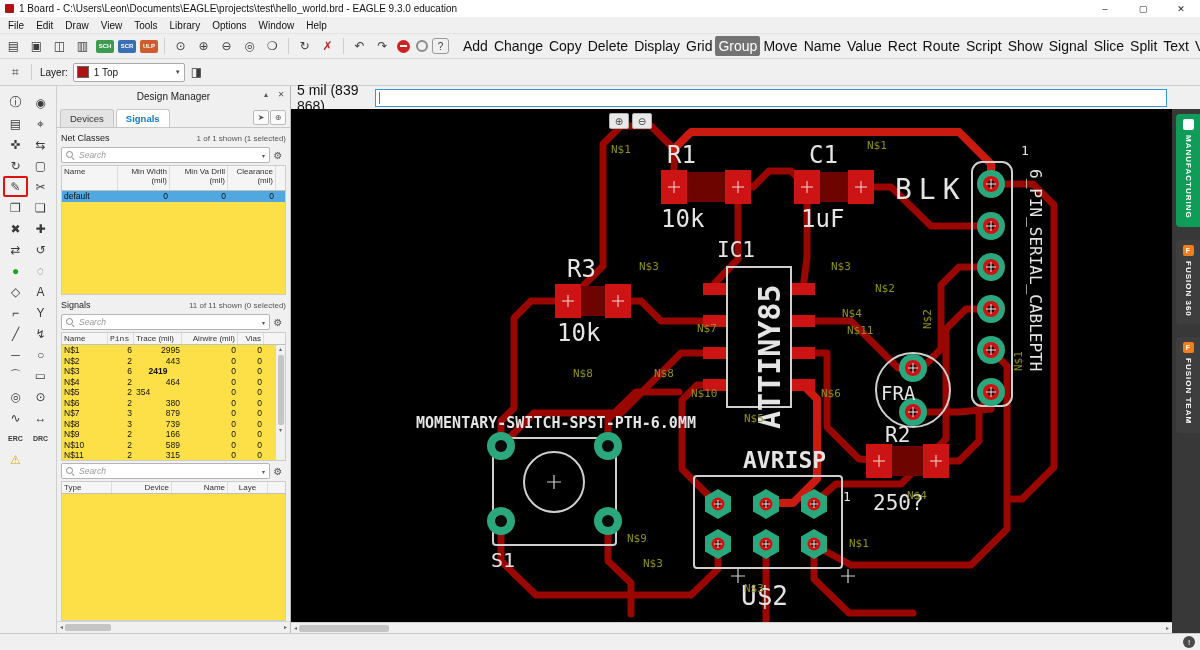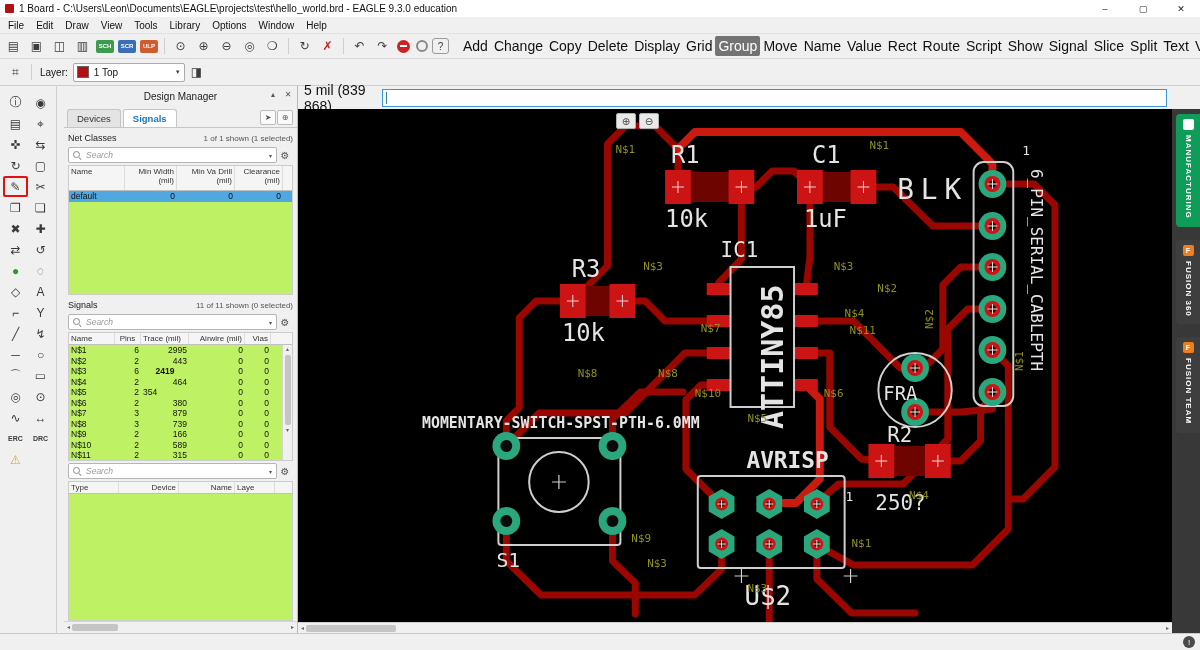--- a/index.html
+++ b/index.html
@@ -28,21 +28,21 @@
 .layer-label{font-size:10px;margin:0 5px 0 4px;}
 .layer-select{width:112px;height:19px;border:1px solid #aaa;background:#fff;display:flex;align-items:center;padding:0 3px;border-radius:2px;}
 .layer-swatch{width:12px;height:12px;border:1px solid #666;}
 .layer-value{font-size:10px;margin-left:5px;flex:1;}
 .layer-arrow{font-size:6px;color:#444;}
 .main{display:flex;height:547px;}
 .palette{width:57px;background:#f0f0f0;border-right:1px solid #cfcfcf;display:grid;grid-template-columns:25px 25px;grid-auto-rows:21px;justify-content:center;padding-top:6px;}
 .pal-btn{display:flex;align-items:center;justify-content:center;font-size:12px;color:#3a3a3a;border:1px solid transparent;border-radius:2px;}
 .pal-btn.txt{font-size:7px;font-weight:bold;}
 .pal-btn.hl{border:2px solid #e01111;}
-.dmpanel{width:234px;background:#f0f0f0;border-right:1px solid #b8b8b8;display:flex;flex-direction:column;font-size:9px;margin-left:7px;}
+.dmpanel{width:234px;background:#f0f0f0;border-right:1px solid #b8b8b8;display:flex;flex-direction:column;font-size:9px;}
 .dm-header{height:20px;display:flex;align-items:center;justify-content:center;position:relative;font-size:10px;color:#222;}
 .dm-hbtns{position:absolute;right:3px;top:4px;display:flex;gap:3px;}
 .dm-hbtn{font-size:8px;color:#555;width:12px;text-align:center;}
 .dm-tabs{height:22px;display:flex;align-items:flex-end;border-bottom:1px solid #c6c6c6;padding:0 3px;}
 .dm-tab{padding:3px 9px;font-size:9.5px;border:1px solid #c6c6c6;border-bottom:none;background:#e4e4e4;border-radius:3px 3px 0 0;margin-right:2px;color:#333;}
 .dm-tab.active{background:#fff;color:#1576c2;font-weight:bold;}
 .dm-tabspace{flex:1;}
 .dm-minibtn{width:16px;height:15px;border:1px solid #bbb;background:#fafafa;display:flex;align-items:center;justify-content:center;font-size:8px;color:#555;margin:0 1px 2px 0;border-radius:2px;}
 .dm-secthead{height:14px;display:flex;align-items:center;padding:0 4px;margin-top:3px;}
 .sect-label{font-size:9px;color:#222;}
@@ -51,21 +51,21 @@
 .searchbox{flex:1;height:16px;border:1px solid #b5b5b5;background:#fff;display:flex;align-items:center;padding:0 4px;border-radius:2px;}
 .mag{width:9px;height:9px;position:relative;flex:none;display:inline-block;}
 .mag::before{content:"";position:absolute;left:0;top:0;width:5px;height:5px;border:1px solid #888;border-radius:50%;}
 .mag::after{content:"";position:absolute;left:6px;top:6px;width:3px;height:1px;background:#888;transform:rotate(45deg);transform-origin:left center;}
 .searchbox .ph{color:#999;font-style:italic;font-size:8.5px;margin-left:4px;flex:1;}
 .searchbox .dd{font-size:6px;color:#555;}
 .wrench{width:16px;text-align:center;font-size:10px;color:#555;}
 .thead{display:flex;background:#f5f5f5;border:1px solid #ccc;border-bottom:1px solid #c0c0c0;margin:0 4px;}
 .thcell{font-size:8px;color:#333;padding:1px 2px;border-right:1px solid #ddd;line-height:1.15;overflow:hidden;}
 .nc-head .thcell{height:24px;}
-.tbody{margin:0 4px;background:#bef264;border:1px solid #ccc;border-top:none;overflow:hidden;position:relative;}
+.tbody{margin:0 4px;background:#fde047;border:1px solid #ccc;border-top:none;overflow:hidden;position:relative;}
 .nc-body{height:104px;}
 .sig-body{height:116px;padding-right:11px;}
 .items-body{flex:1;}
 .trow{display:flex;height:10.5px;align-items:center;}
 .trow.sel{background:#51a8e1;}
 .tcell{font-size:8.5px;padding:0 2px;white-space:nowrap;overflow:hidden;}
 .vscroll{position:absolute;right:0;top:0;bottom:0;width:10px;background:#f0f0f0;border-left:1px solid #d5d5d5;display:flex;flex-direction:column;align-items:center;}
 .vthumb{flex:0 0 70px;width:6px;background:#c5c5c5;margin:1px 0;border-radius:2px;}
 .sarrow{font-size:6px;color:#666;line-height:9px;}
 .dm-hscroll{height:12px;margin-top:auto;background:#f0f0f0;border-top:1px solid #d5d5d5;display:flex;align-items:center;padding:0 3px;}
@@ -269,21 +269,21 @@
     <div class="dm-searchrow">
       <div class="searchbox">
         <span class="mag"></span>
         <span class="ph">Search</span>
         <span class="dd">▾</span>
       </div>
       <span class="wrench">⚙</span>
     </div>
     <div class="thead sig-head">
         <span class="thcell" style="width: 46px;">Name</span>
-        <span class="thcell" style="width: 26px; text-align: center;">Pins</span>
+        <span class="thcell" style="width: 26px; text-align: left; font-family: Liberation Mono, monospace;">Pins</span>
         <span class="thcell" style="width: 48px; text-align: left;">Trace (mil)</span>
         <span class="thcell" style="width: 56px; text-align: right;">Airwire (mil)</span>
         <span class="thcell" style="width: 26px; text-align: right;">Vias</span>
       </div>
     <div class="tbody sig-body">
       <div class="vscroll">
         <span class="sarrow">▴</span>
         <div class="vthumb"></div>
         <span class="sarrow">▾</span>
       </div>
@@ -371,21 +371,21 @@
         <span class="mag"></span>
         <span class="ph">Search</span>
         <span class="dd">▾</span>
       </div>
       <span class="wrench">⚙</span>
     </div>
     <div class="thead items-head">
         <span class="thcell" style="width: 50px;">Type</span>
         <span class="thcell" style="width: 60px; text-align: right;">Device</span>
         <span class="thcell" style="width: 56px; text-align: right;">Name</span>
-        <span class="thcell" style="width: 40px; text-align: left;">Laye</span>
+        <span class="thcell" style="width: 40px; text-align: center;">Laye</span>
       </div>
     <div class="tbody items-body"></div>
 
     <div class="dm-hscroll">
       <span class="sarrow">◂</span>
       <div class="sthumb"></div>
       <span class="sarrow last">▸</span>
     </div>
   </div>
 

